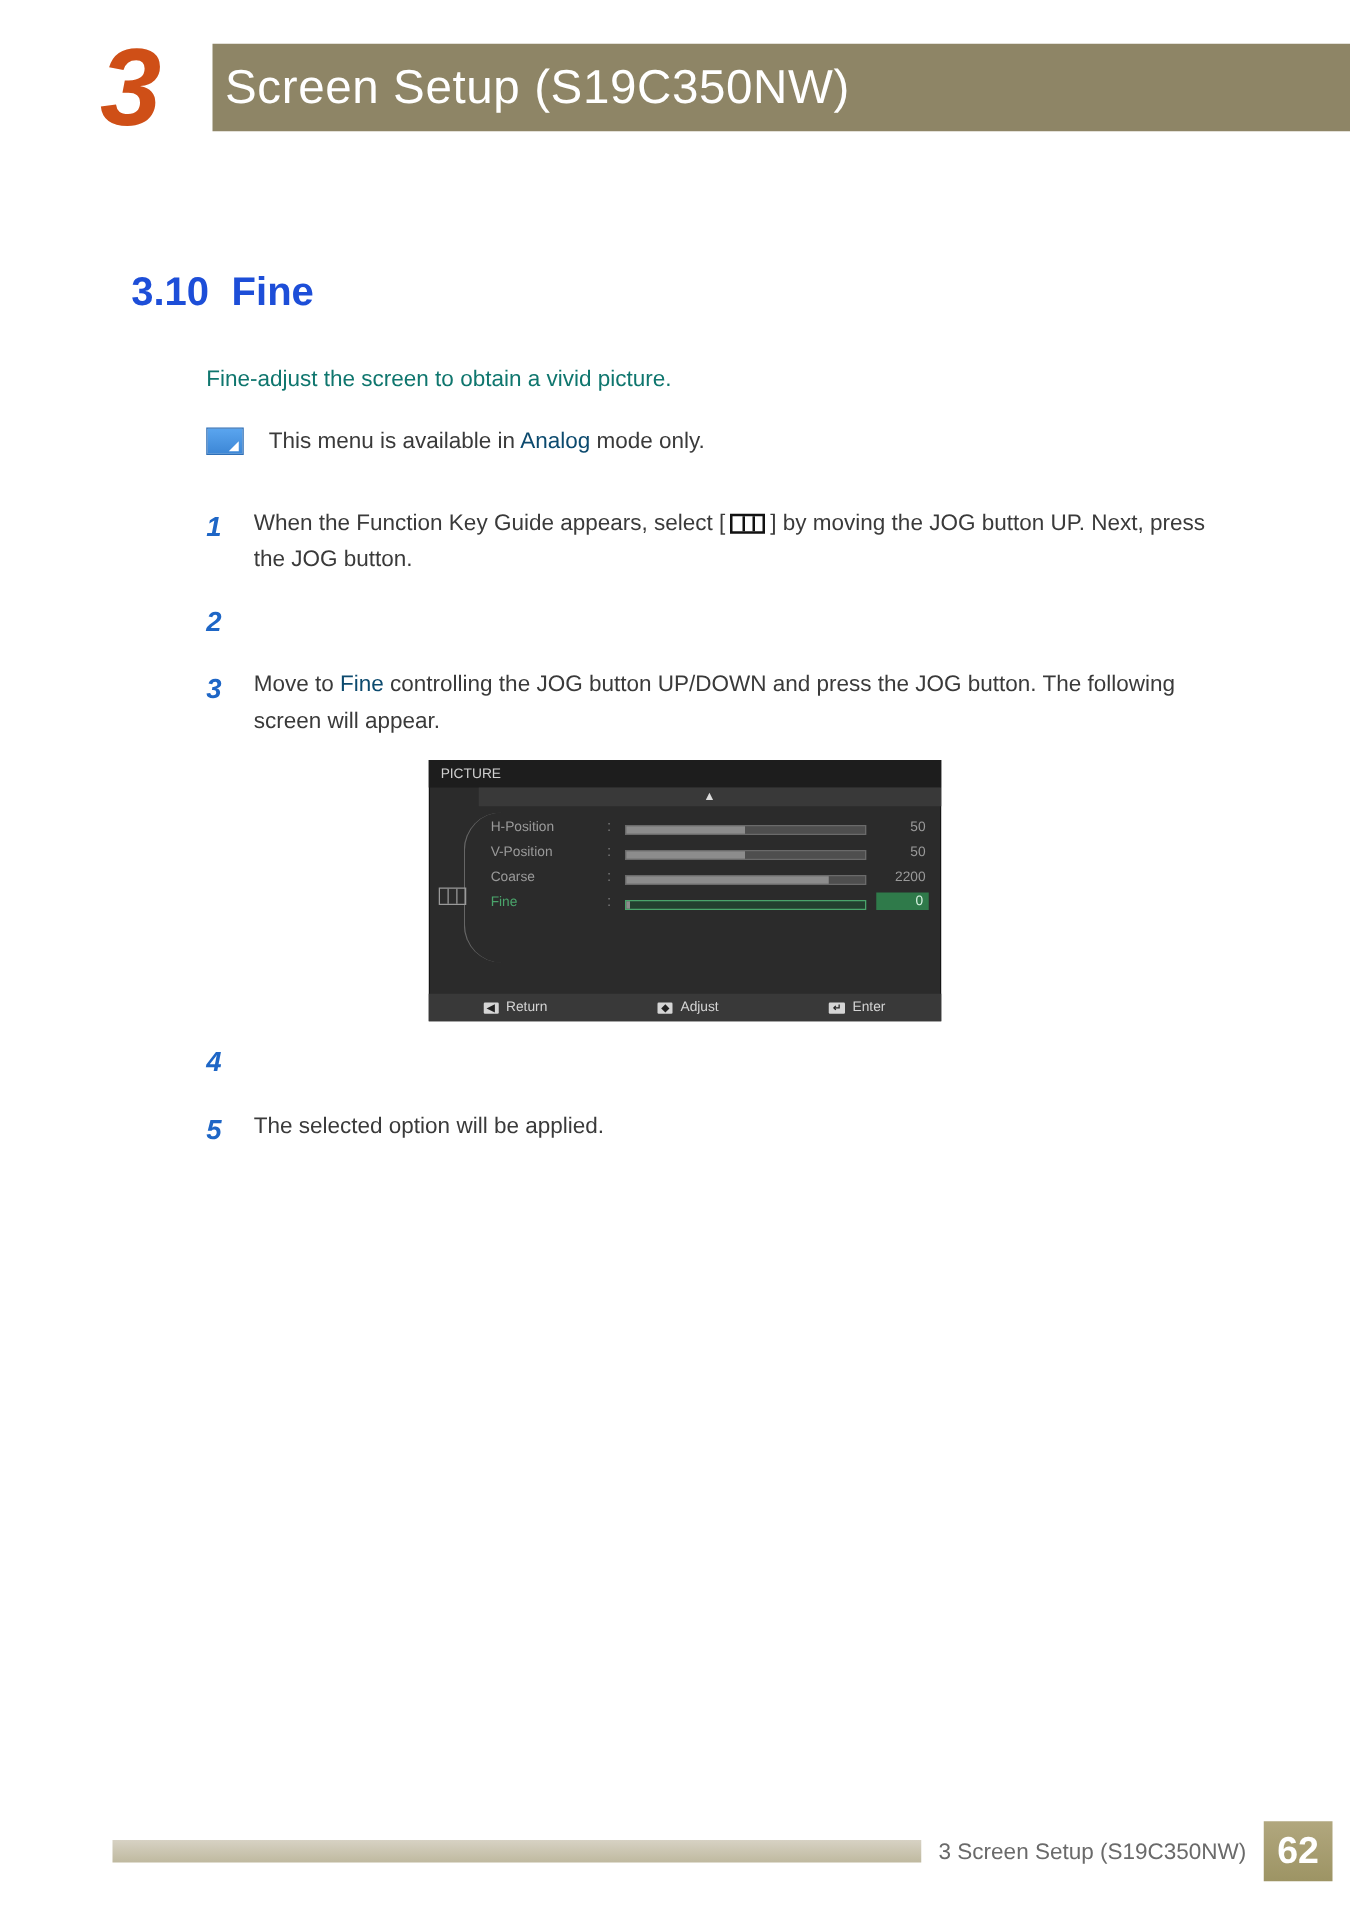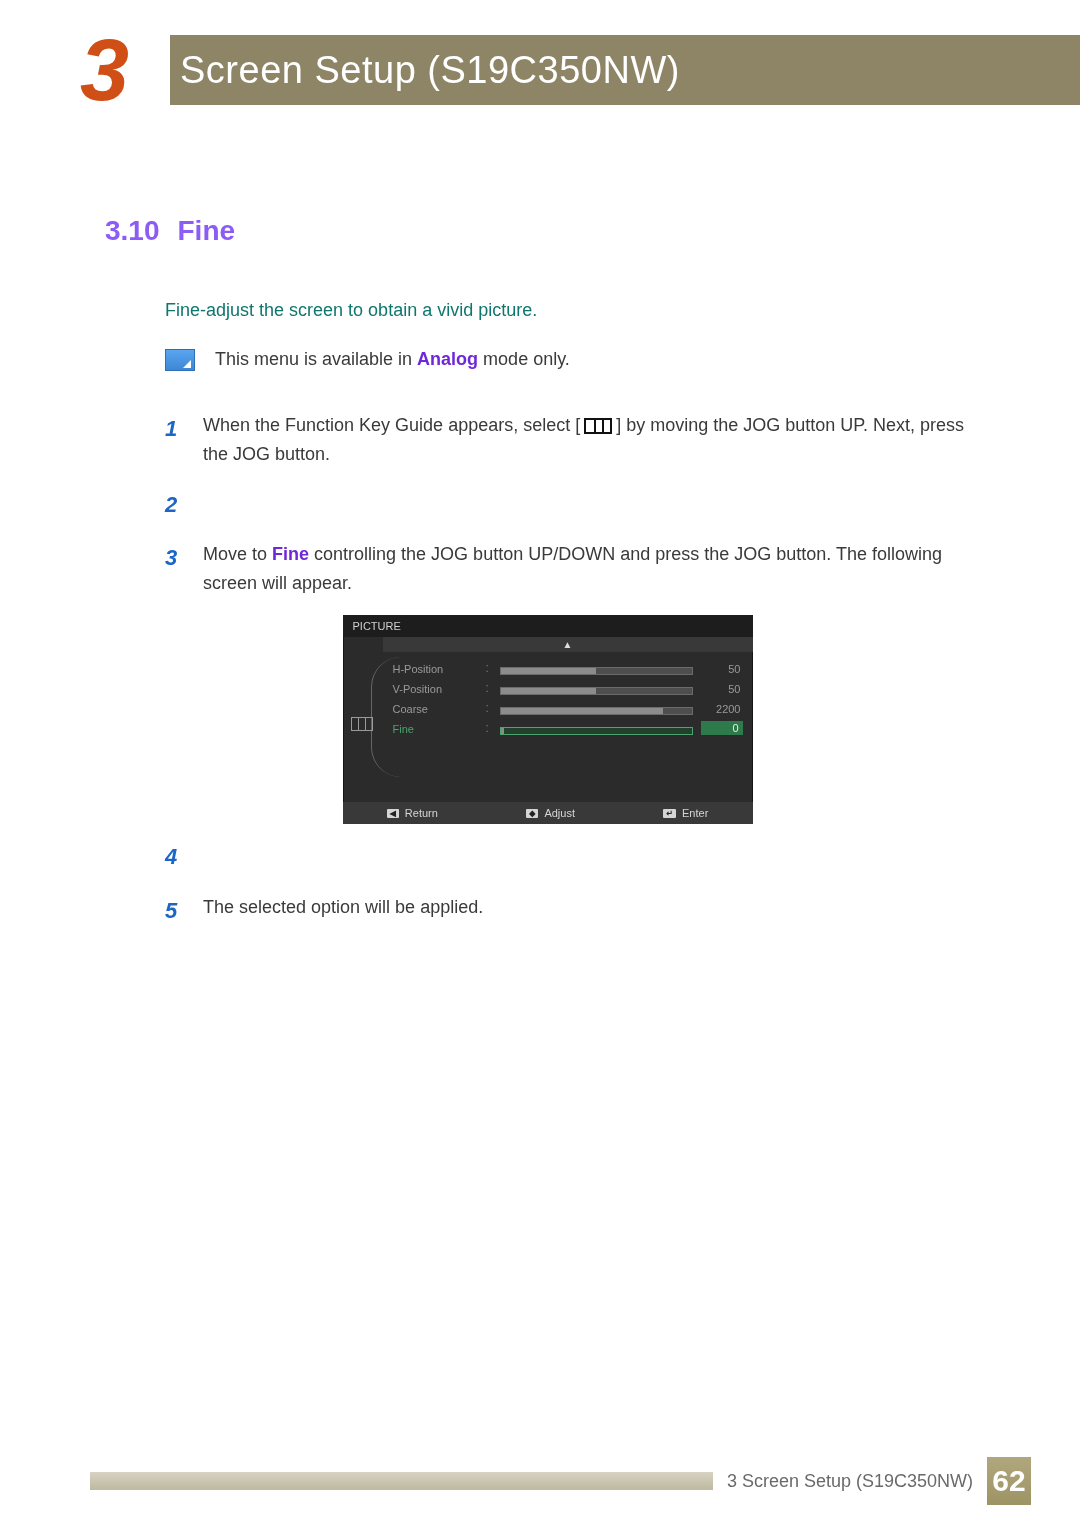--- a/index.html
+++ b/index.html
@@ -45,21 +45,21 @@
     font-size:38px;
     letter-spacing:.5px;
     color:#ffffff;
     font-weight:400;
   }
 
   .content {
     padding: 100px 90px 0 105px;
   }
 
-  .h2 { color:#8b5cf6; font-size:28px; font-weight:700; margin-bottom:50px; }
+  .h2 { color:#1d4ed8; font-size:32px; font-weight:700; margin-bottom:38px; }
   .h2 .secnum { margin-right:18px; }
 
   .body-text { font-size:18px; color:#0f766e; margin-left:60px; margin-bottom:25px; line-height:1.5; }
 
   .note-row {
     display:flex; align-items:flex-start; gap:20px;
     margin-left:60px; margin-bottom:40px;
   }
   .note-icon {
     width:30px; height:22px;
@@ -67,21 +67,21 @@
     border:1px solid #2e6fb7;
     position:relative;
   }
   .note-icon::after{
     content:"";
     position:absolute; right:3px; bottom:2px;
     border-left:8px solid transparent;
     border-bottom:8px solid #fff;
   }
   .note-text { font-size:18px; color:#3a3a3a; }
-  .orange { color:#6d28d9; font-weight:700; }
+  .orange { color:#0c4a6e; font-weight:400; }
 
   .h3 { color:#1e66c6; font-size:22px; font-weight:700; margin:10px 0 25px 60px; }
   .h3 .secnum { margin-right:14px; }
 
   ol.steps { list-style:none; margin-left:60px; }
   ol.steps > li {
     display:flex; gap:18px; align-items:flex-start;
     margin-bottom:18px; font-size:18px; line-height:1.6;
   }
   ol.steps .stepnum {
@@ -160,38 +160,38 @@
     font-size:11px; padding:5px 0;
   }
   .osd-ftr-item{ display:flex; align-items:center; gap:6px; }
   .osd-glyph{
     display:inline-block; background:#d5d5d5; color:#222; font-size:8px;
     padding:0 3px; border-radius:1px; font-weight:700;
   }
 
   
   .page-footer{
-    position:absolute; left:0; right:15px; bottom:22px;
+    position:absolute; left:0; right:0; bottom:22px;
     display:flex; align-items:center;
   }
   .pf-bar{
     flex:1; height:18px;
     background:linear-gradient(#d7d2c4,#bfb99f);
     margin:0 0 0 90px;
   }
   .pf-label{
     font-size:18px; color:#6a6a6a;
     padding:0 14px;
   }
   .pf-page{
-    width:44px; height:48px;
+    width:55px; height:48px;
     background:linear-gradient(#b1a77e,#9d9464);
     color:#fff; font-size:30px; font-weight:700;
     display:flex; align-items:center; justify-content:center;
-    margin-right:34px;
+    margin-right:14px;
   }
 </style>
 </head>
 <body>
 
 <div class="top-band">
   <div class="top-left-spacer"></div>
   <div class="chapter-badge">
     <div class="chapter-badge-num"><span>3</span></div>
   </div>

